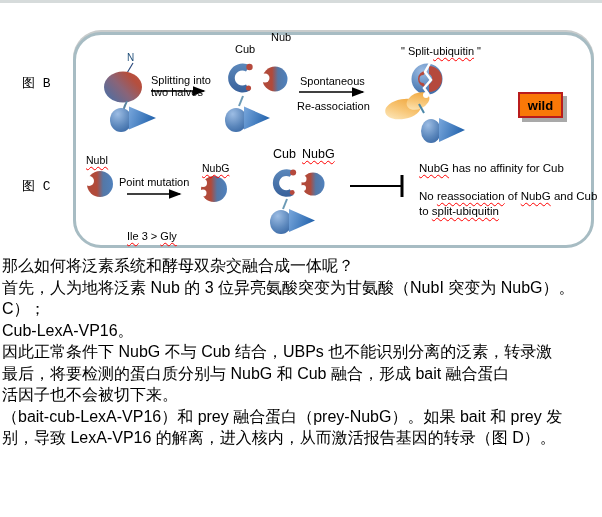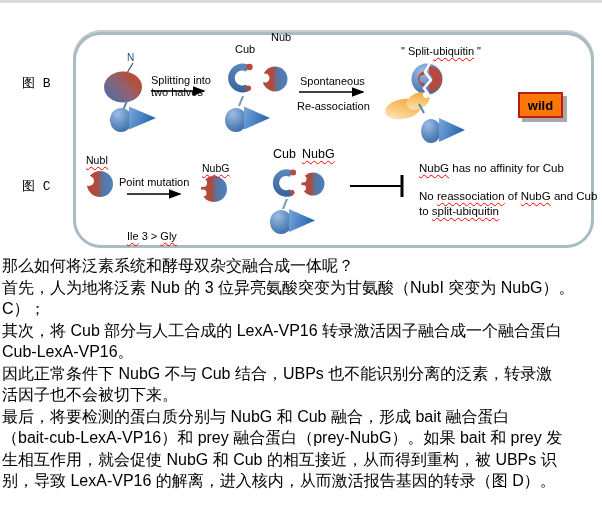--- a/index.html
+++ b/index.html
@@ -184,23 +184,21 @@
   <div class="lbl wavy" id="nubg2-label">NubG</div>
 
   <div class="note" id="note1"><span class="wavy">NubG</span><span> has no affinity for Cub</span></div>
   <div class="note" id="note2"><span>No </span><span class="wavy">reassociation</span><span> of </span><span class="wavy">NubG</span><span> and Cub</span></div>
   <div class="note" id="note3"><span>to </span><span class="wavy">split-ubiquitin</span></div>
 
   <div class="abs" id="paragraph">
     <div class="pline">那么如何将泛素系统和酵母双杂交融合成一体呢？</div>
     <div class="pline">首先，人为地将泛素 Nub 的 3 位异亮氨酸突变为甘氨酸（NubI 突变为 NubG）。</div>
     <div class="pline">C）；</div>
-    <div class="pline">其次，将 Cub 部分与人工合成的 LexA-VP16 转录激活因子融合成一个融合蛋白</div>
     <div class="pline">Cub-LexA-VP16。</div>
     <div class="pline">因此正常条件下 NubG 不与 Cub 结合，UBPs 也不能识别分离的泛素，转录激</div>
+    <div class="pline">最后，将要检测的蛋白质分别与 NubG 和 Cub 融合，形成 bait 融合蛋白</div>
     <div class="pline">活因子也不会被切下来。</div>
-    <div class="pline">最后，将要检测的蛋白质分别与 NubG 和 Cub 融合，形成 bait 融合蛋白</div>
     <div class="pline">（bait-cub-LexA-VP16）和 prey 融合蛋白（prey-NubG）。如果 bait 和 prey 发</div>
-    <div class="pline">生相互作用，就会促使 NubG 和 Cub 的相互接近，从而得到重构，被 UBPs 识</div>
     <div class="pline">别，导致 LexA-VP16 的解离，进入核内，从而激活报告基因的转录（图 D）。</div>
   </div>
 
 </div>
 
 </body></html>

